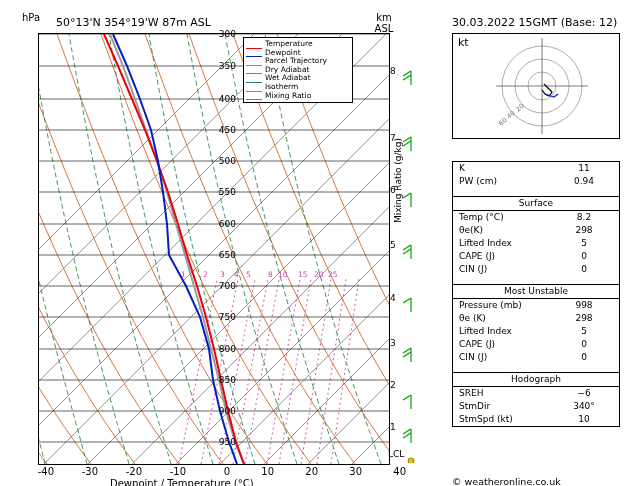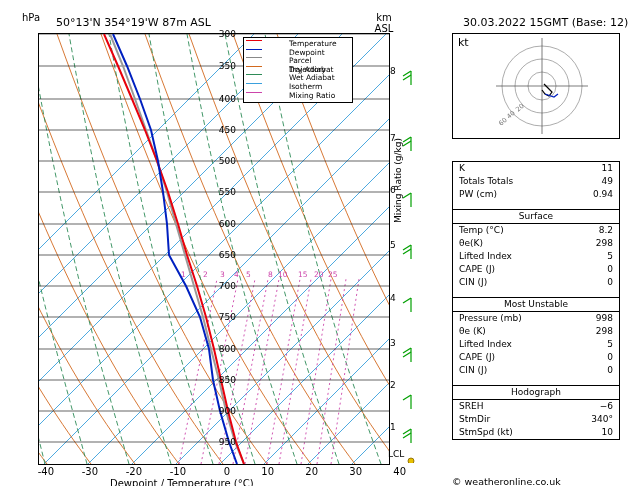--- a/index.html
+++ b/index.html
@@ -33,21 +33,21 @@
   }
   .hdr-km {
     left: 371px; top: 4px;
     font-size: 10px; color: #000;
     text-align: center;
     width: 26px;
     line-height: 11px;
   }
   .hdr-date {
     left: 452px; top: 8px;
-    font-size: 11px; color: #000; margin-left: 11px;
+    font-size: 11px; color: #000;
   }
 
   
   #plot {
     left: 38px; top: 25px;
     width: 350px; height: 430px;
     border: 1px solid #000;
     background: #fff;
     overflow: hidden;
   }
@@ -94,21 +94,21 @@
   
   #legend {
     left: 243px; top: 29px;
     width: 104px;
     border: 1px solid #000;
     background: #fff;
     padding: 2px 2px 2px 2px;
     font-size: 7.5px;
     line-height: 8.6px;
   }
-  .leg-row { display: flex; align-items: flex-start; height: 8.6px; gap: 24px; }
+  .leg-row { display: flex; align-items: flex-end; height: 8.6px; }
   .leg-swatch {
     width: 16px; height: 0;
     border-top: 1.6px solid #000;
     margin-right: 3px;
     flex: 0 0 16px;
   }
 
   
   #hodo {
     left: 452px; top: 25px;
@@ -132,21 +132,21 @@
   }
   .idx-row {
     display: flex;
     justify-content: space-between;
     padding: 0 6px;
     height: 13px;
     line-height: 13px;
     white-space: nowrap;
   }
   .idx-row .k { text-align: left; }
-  .idx-row .v { text-align: right; width: 58px; }
+  .idx-row .v { text-align: center; width: 58px; }
   .sec-title {
     text-align: center;
     height: 13px;
     line-height: 13px;
     border-top: 1px solid #000;
     border-bottom: 1px solid #000;
     font-size: 9px;
     margin-top: 8px;
   }
   .sec-title.first { border-top: 1px solid #000; }
@@ -403,24 +403,20 @@
       </g>
     </svg>
   </div>
 
   <div class="abs" id="indices">
     <div class="idx-row">
       <span class="k">K</span>
       <span class="v">11</span>
     </div>
     <div class="idx-row">
-      <span class="k">Totals Totals</span>
-      <span class="v">49</span>
-    </div>
-    <div class="idx-row">
       <span class="k">PW (cm)</span>
       <span class="v">0.94</span>
     </div>
 
     <div class="sec-title first">Surface</div>
     <div class="idx-row">
       <span class="k">Temp (°C)</span>
       <span class="v">8.2</span>
     </div>
     <div class="idx-row">

